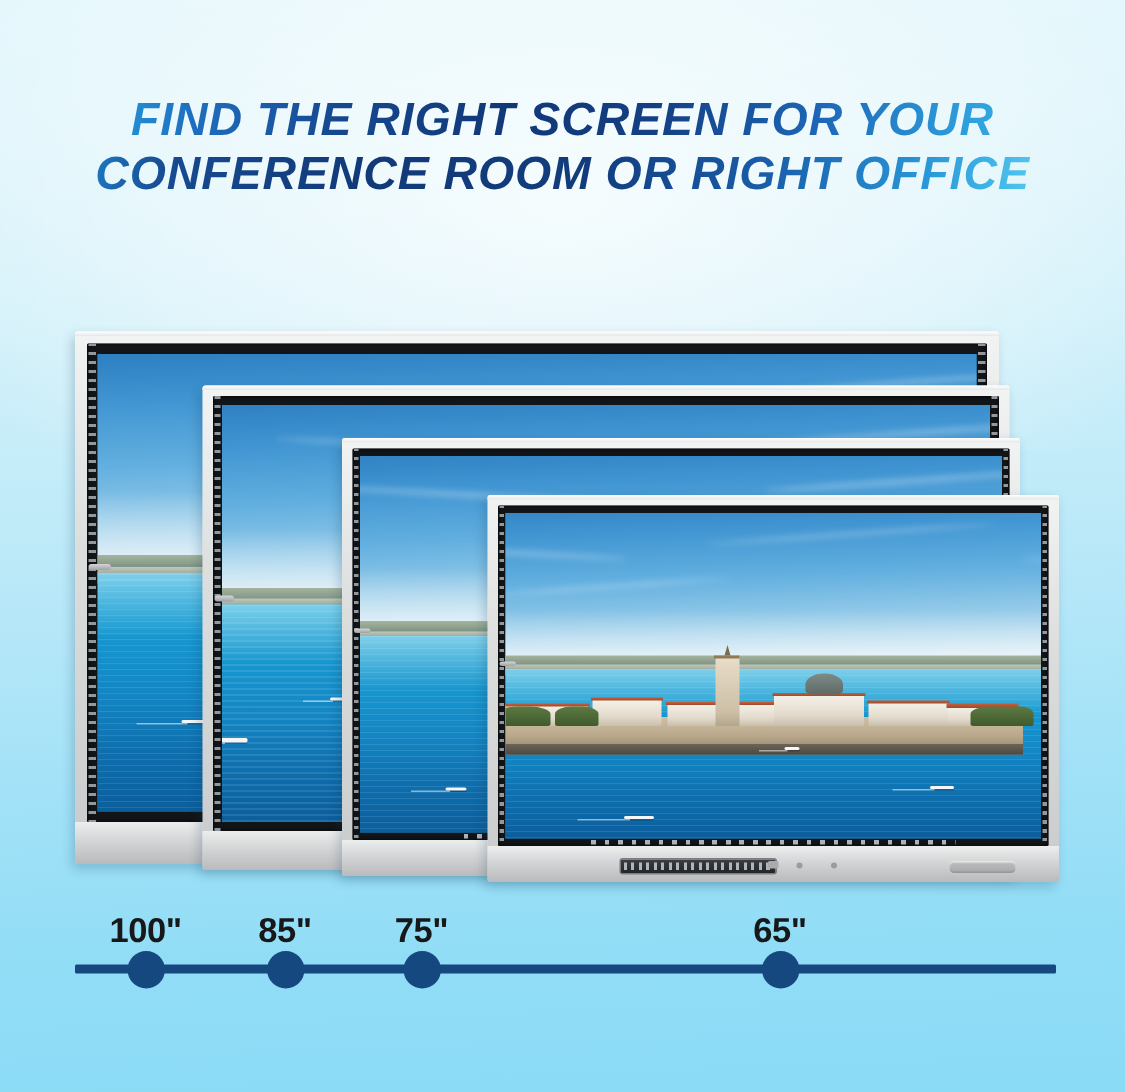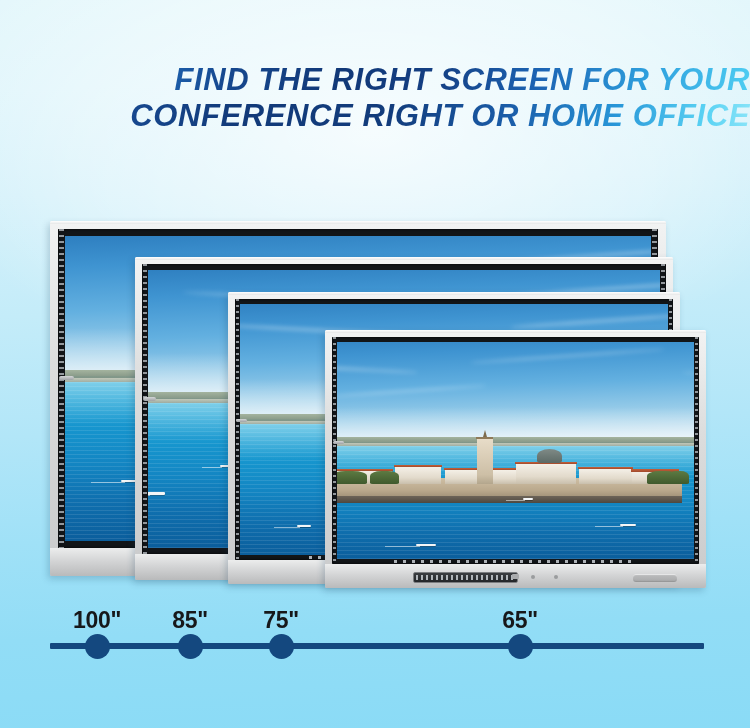--- a/index.html
+++ b/index.html
@@ -41,21 +41,21 @@
         rgba(255,255,255,0) 72%);
     pointer-events: none;
   }
 
   
   .headline {
     position: absolute;
     left: 0;
     right: 0;
     top: 62px;
-    text-align: right;
+    text-align: center;
     line-height: 1.16;
   }
   .headline-line {
     display: block;
     font-family: "Liberation Sans", sans-serif;
     font-weight: bold;
     font-style: italic;
     font-size: 31px;
     letter-spacing: 0.6px;
     white-space: nowrap;
@@ -347,21 +347,21 @@
 </style>
 </head>
 <body>
 
 <div id="poster">
 
   <div class="sheen"></div>
 
   <div class="headline">
     <span class="headline-line l1">FIND THE RIGHT SCREEN FOR YOUR</span>
-    <span class="headline-line l2">CONFERENCE RIGHT OR HOME OFFICE</span>
+    <span class="headline-line l2">CONFERENCE ROOM OR RIGHT OFFICE</span>
   </div>
 
   <div id="stack">
       <div class="display" style="left: 50px; top: 221px; width: 616px; height: 355px; z-index: 1;">
         <div class="bezel-inner" style="inset: 8px 8px 28px; width: 600px; height: 319px;">
           <div class="screen" style="left: 7px; top: 7px; width: 586px; height: 305px;">
             <div class="wall" style="width: 937.6px; left: 0px;">
               <div class="sky"></div>
               <div class="haze"></div>
               <div class="farshore"></div>

